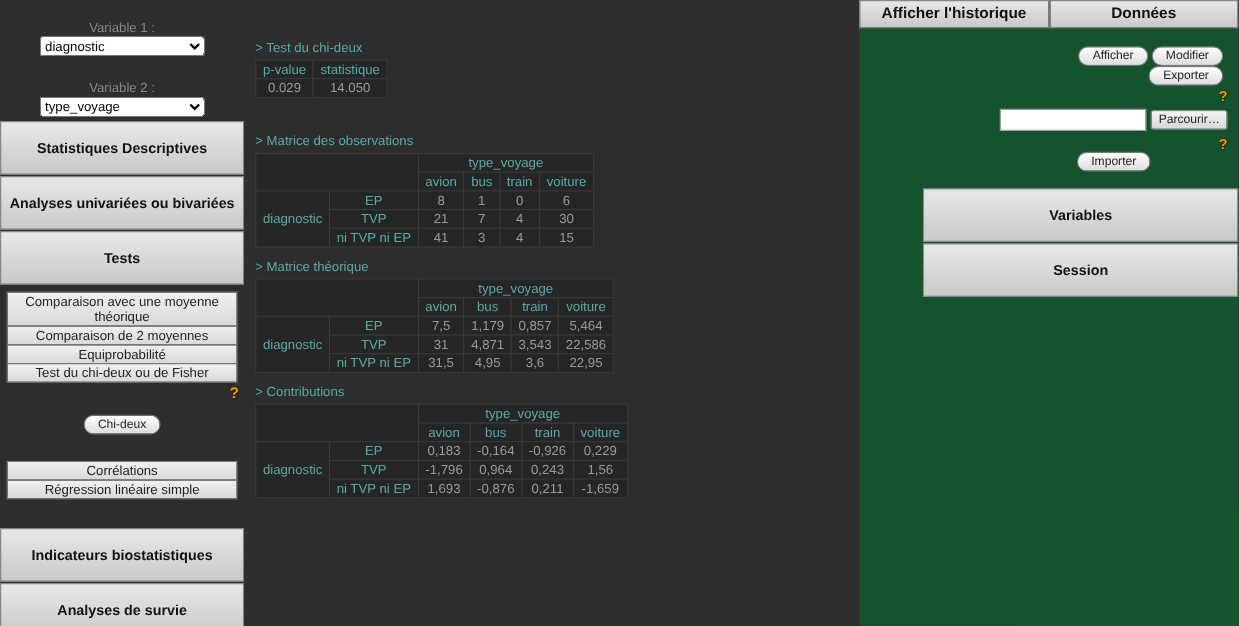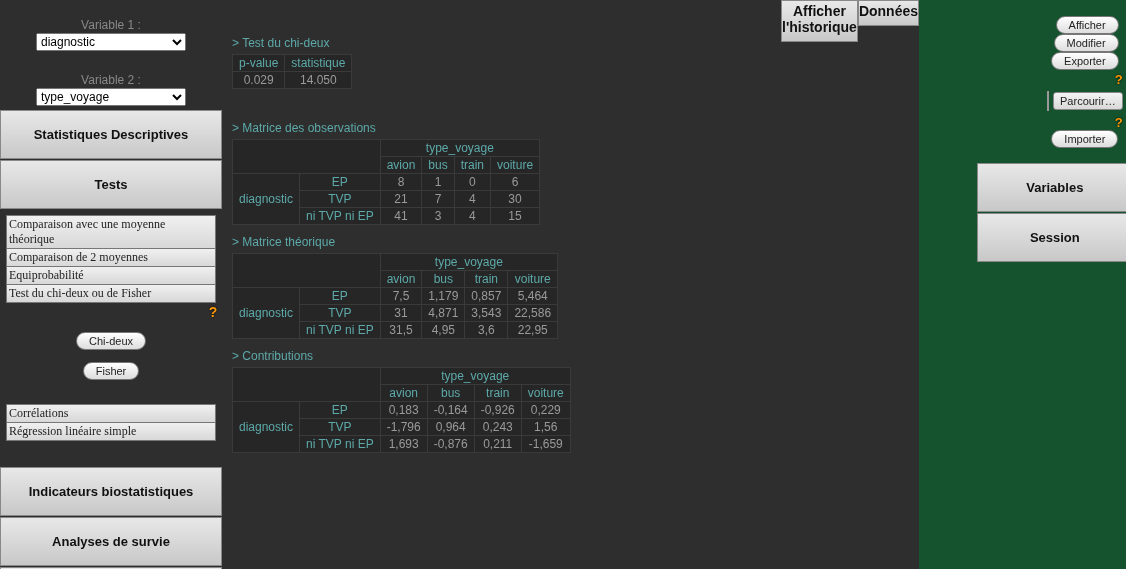--- a/index.html
+++ b/index.html
@@ -21,20 +21,21 @@
 .main-panel {
   flex: 1;
   background: #2e2e2e;
   padding: 8px 10px;
   overflow: hidden;
 }
 .right-stack {
   width: 345px;
   flex-shrink: 0;
   display: flex;
+  flex-direction: column;
 }
 .top-btn {
   background: linear-gradient(#e8e8e8, #c8c8c8);
   border: 1px solid #888;
   color: #111;
   text-align: center;
   font-weight: bold;
   padding: 2px 0 6px;
   font-size: 14px;
 }
@@ -59,25 +60,25 @@
   padding: 16px 4px;
   margin-top: 1px;
 }
 .menu-box {
   margin: 6px 6px 2px 6px;
 }
 .menu-item {
   background: linear-gradient(#f0f0f0, #d8d8d8);
   border: 1px solid #777;
   color: #222;
+  text-align: center;
   font-size: 12px;
   padding: 1px 2px;
   margin-bottom: -1px;
   cursor: pointer;
-  font-family: Liberation Serif, serif;
 }
 .help-icon {
   display: block;
   margin-left: auto;
   margin-right: 2px;
   color: #f90;
   text-shadow: 0 0 2px #000;
   font-weight: bold;
   font-size: 14px;
   width: 14px;
@@ -169,32 +170,32 @@
     </select>
   </div>
   <div class="var-row">Variable 2 :</div>
   <div class="select-wrap">
     <select>
       <option>type_voyage</option>
     </select>
   </div>
 
   <div class="section-header">Statistiques Descriptives</div>
+  <div class="section-header">Analyses univariées ou bivariées</div>
   <div class="section-header">Tests</div>
 
   <div class="menu-box">
     <div class="menu-item">Comparaison avec une moyenne théorique</div>
     <div class="menu-item">Comparaison de 2 moyennes</div>
     <div class="menu-item">Equiprobabilité</div>
     <div class="menu-item">Test du chi-deux ou de Fisher</div>
   </div>
   <span class="help-icon">?</span>
 
   <div class="btn-row"><span class="pill-btn">Chi-deux</span></div>
-  <div class="btn-row"><span class="pill-btn">Fisher</span></div>
 
   <div class="menu-box" style="margin-top:24px;">
     <div class="menu-item">Corrélations</div>
     <div class="menu-item">Régression linéaire simple</div>
   </div>
 
   <div class="spacer" style="height:24px;"></div>
   <div class="section-header">Indicateurs biostatistiques</div>
   <div class="section-header">Analyses de survie</div>
   <div class="section-header">Anova</div>

